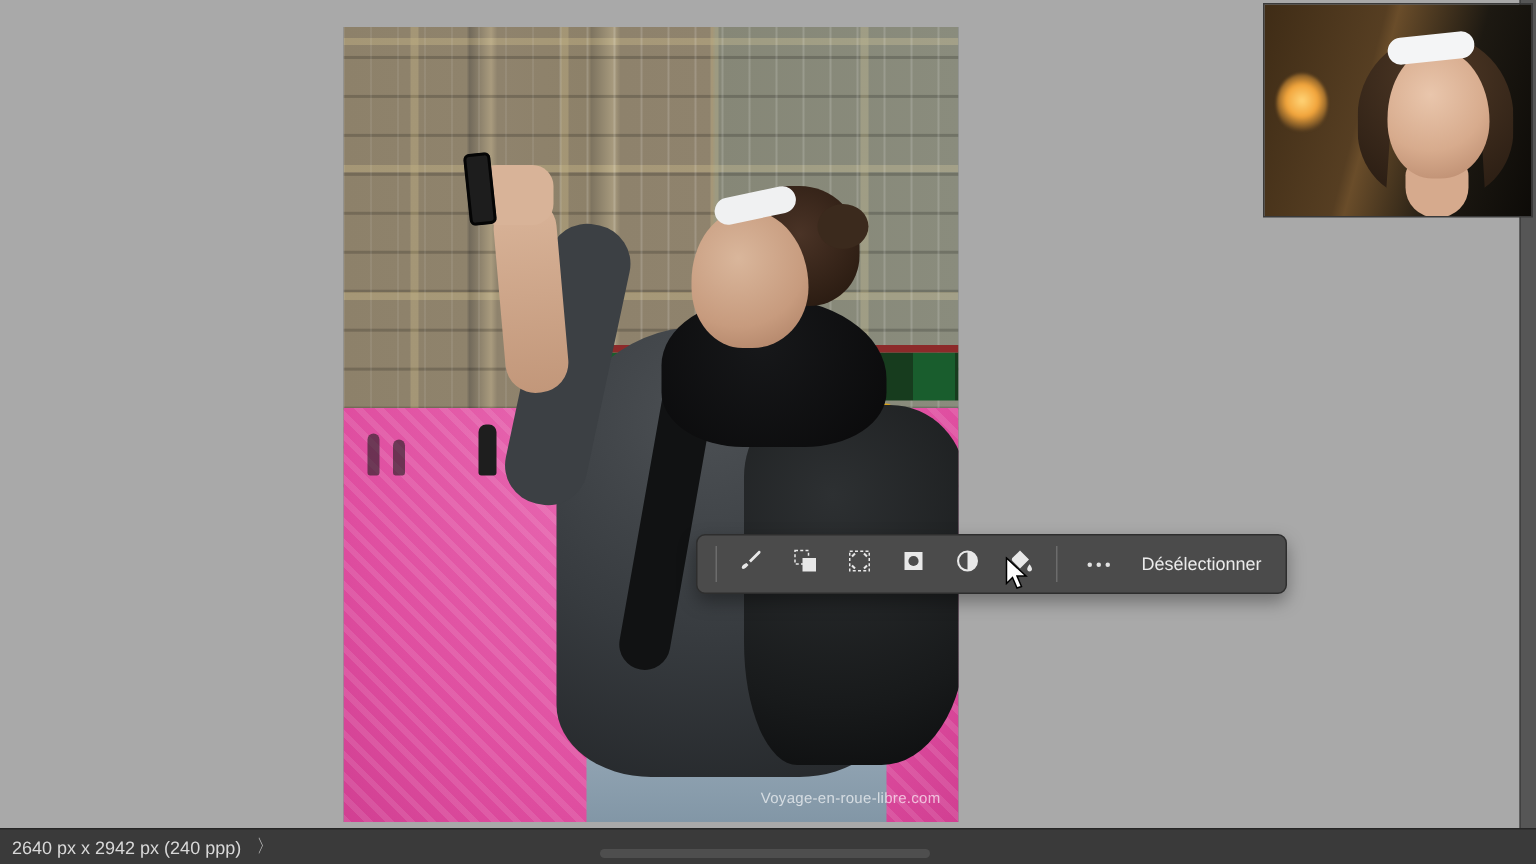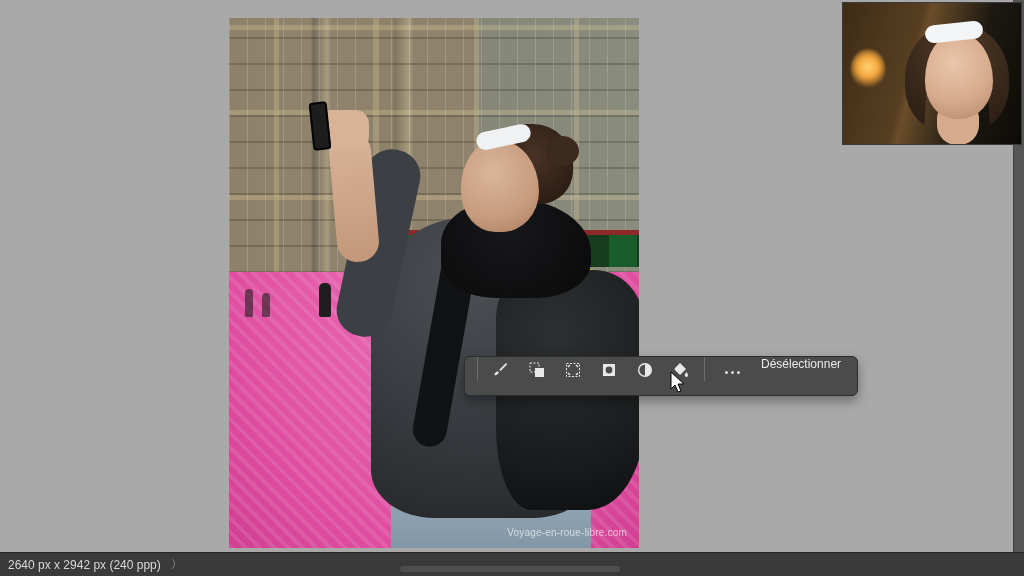--- a/index.html
+++ b/index.html
@@ -190,20 +190,21 @@
   
   .taskbar {
     position: absolute;
     left: 464px; top: 356px;
     height: 38px;
     background: #4b4b4b;
     border: 1px solid #2e2e2e;
     border-radius: 6px;
     box-shadow: 0 5px 12px rgba(0,0,0,0.35);
     display: flex;
+    align-items: center;
     padding: 0 10px;
     gap: 6px;
   }
   .tb-sep {
     width: 1px; height: 24px;
     background: #6c6c6c;
     margin: 0 2px;
   }
   .tb-btn {
     width: 30px; height: 30px;

